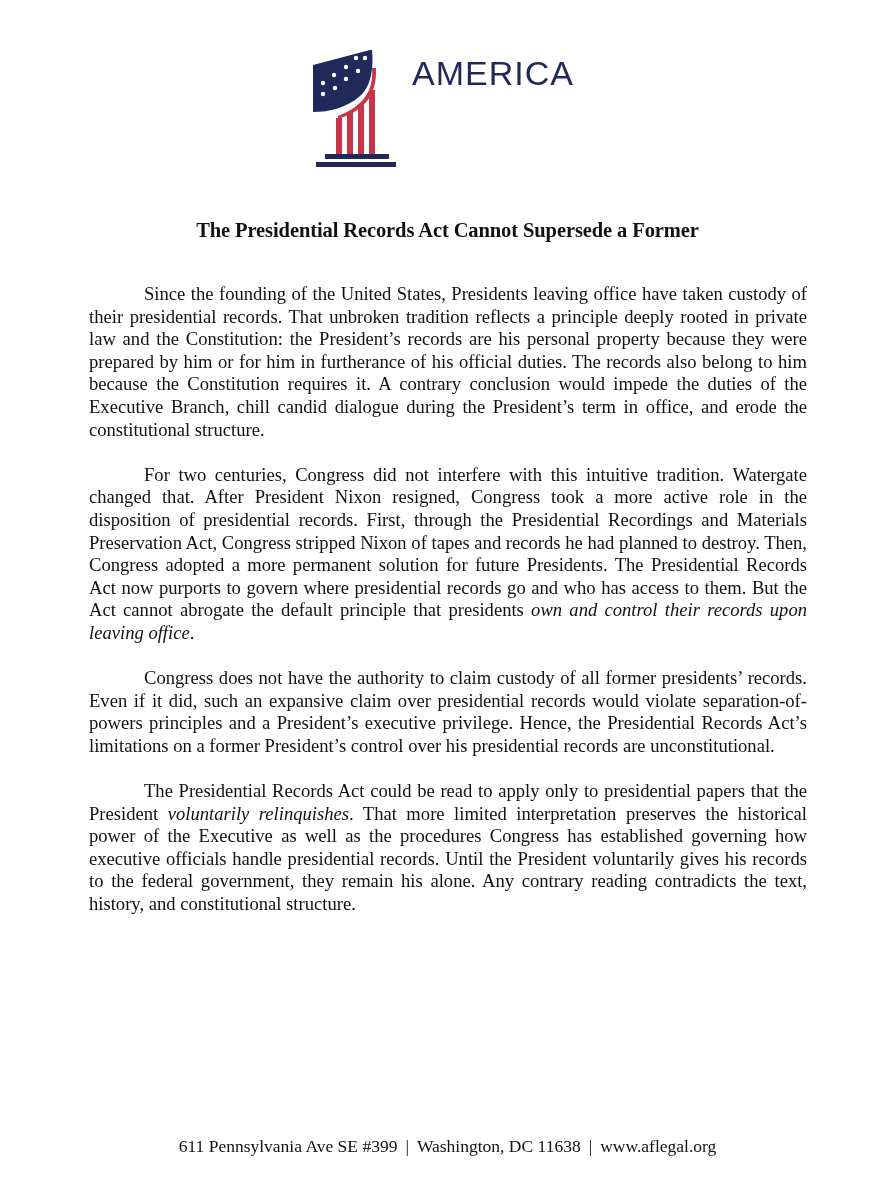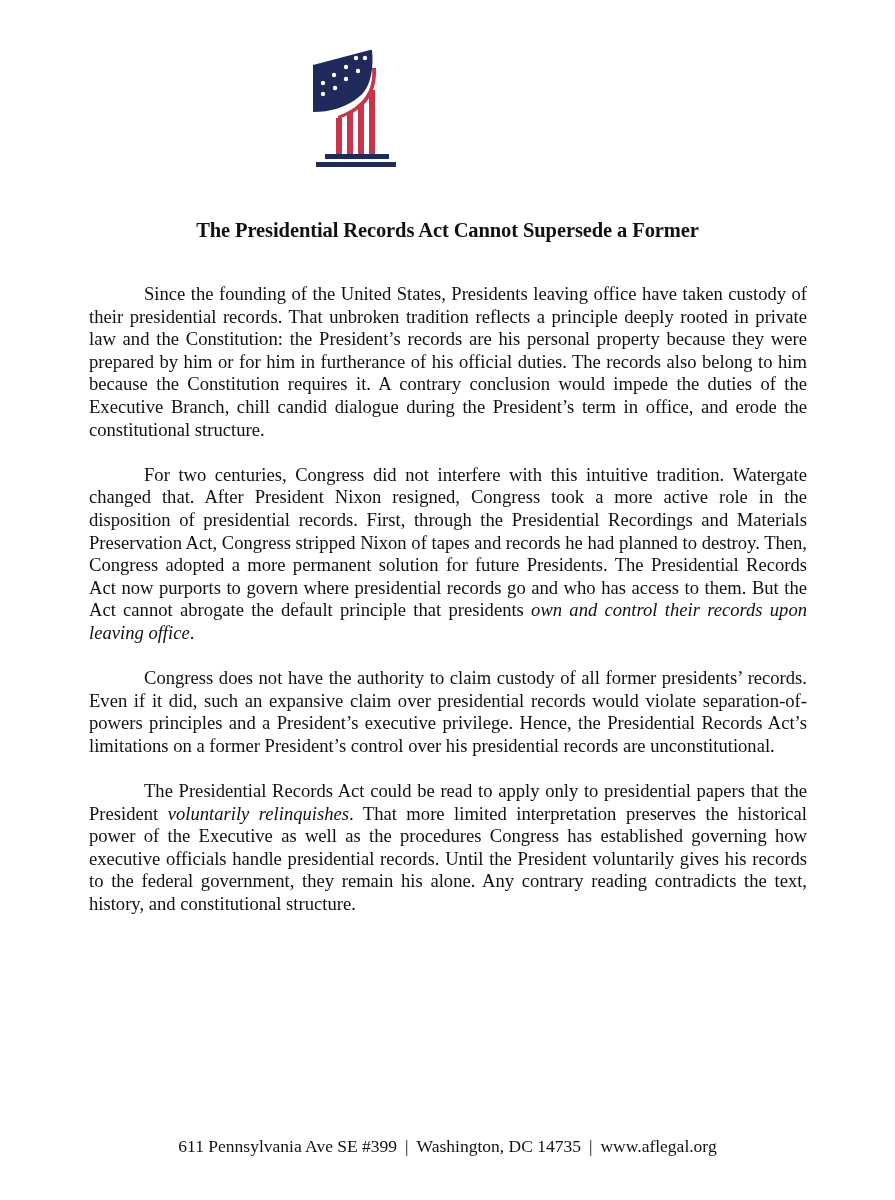--- a/index.html
+++ b/index.html
@@ -107,29 +107,30 @@
     <path d="M64 18 C66 40 56 56 30 66 L30 69 C58 60 69 44 68 18 Z" fill="#c8344a"></path>
     <rect x="28" y="68" width="6" height="36" fill="#c8344a"></rect>
     <rect x="39" y="62" width="6" height="42" fill="#c8344a"></rect>
     <rect x="50" y="55" width="6" height="49" fill="#c8344a"></rect>
     <rect x="61" y="40" width="6" height="64" fill="#c8344a"></rect>
 
     <rect x="17" y="104" width="64" height="5" fill="#1f2a5a"></rect>
     <rect x="8" y="112" width="80" height="5" fill="#1f2a5a"></rect>
   </svg>
   <div class="logo-text">
+    <div>AMERICA</div>
   </div>
 </div>
 
 <div class="title">
   <div>The Presidential Records Act Cannot Supersede a Former</div>
 </div>
 
 <div class="body-text">
   <p><span>Since the founding of the United States, Presidents leaving office have taken custody of their presidential records. That unbroken tradition reflects a principle deeply rooted in private law and the Constitution: the President’s records are his personal property because they were prepared by him or for him in furtherance of his official duties. The records also belong to him because the Constitution requires it. A contrary conclusion would impede the duties of the Executive Branch, chill candid dialogue during the President’s term in office, and erode the constitutional structure.</span></p>
   <p><span>For two centuries, Congress did not interfere with this intuitive tradition. Watergate changed that. After President Nixon resigned, Congress took a more active role in the disposition of presidential records. First, through the Presidential Recordings and Materials Preservation Act, Congress stripped Nixon of tapes and records he had planned to destroy. Then, Congress adopted a more permanent solution for future Presidents. The Presidential Records Act now purports to govern where presidential records go and who has access to them. But the Act cannot abrogate the default principle that presidents </span><em>own and control their records upon leaving office</em><span>.</span></p>
   <p><span>Congress does not have the authority to claim custody of all former presidents’ records. Even if it did, such an expansive claim over presidential records would violate separation-of-powers principles and a President’s executive privilege. Hence, the Presidential Records Act’s limitations on a former President’s control over his presidential records are unconstitutional.</span></p>
   <p><span>The Presidential Records Act could be read to apply only to presidential papers that the President </span><em>voluntarily relinquishes</em><span>. That more limited interpretation preserves the historical power of the Executive as well as the procedures Congress has established governing how executive officials handle presidential records. Until the President voluntarily gives his records to the federal government, they remain his alone. Any contrary reading contradicts the text, history, and constitutional structure.</span></p>
 </div>
 
 <div class="footer">
-  <span>611 Pennsylvania Ave SE #399</span><span class="sep">|</span><span>Washington, DC 14735</span><span class="sep">|</span><span>www.aflegal.org</span>
+  <span>611 Pennsylvania Ave SE #399</span><span class="sep">|</span><span>Washington, DC 11638</span><span class="sep">|</span><span>www.aflegal.org</span>
 </div>
 
 </body></html>

